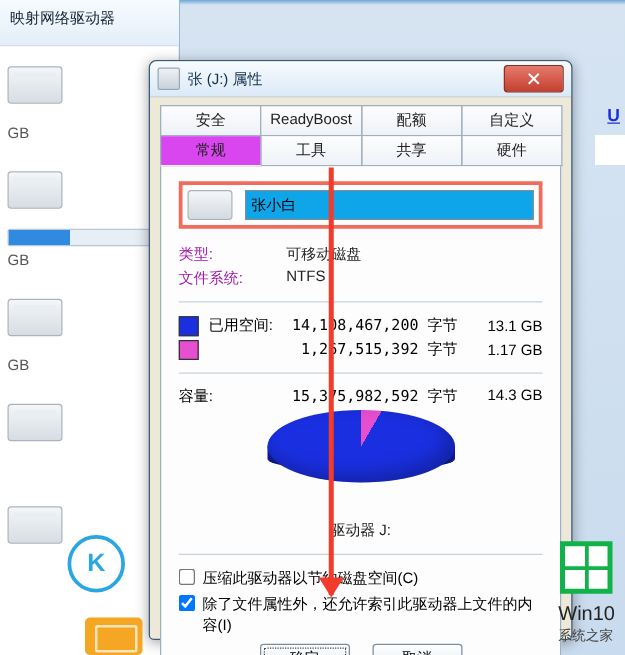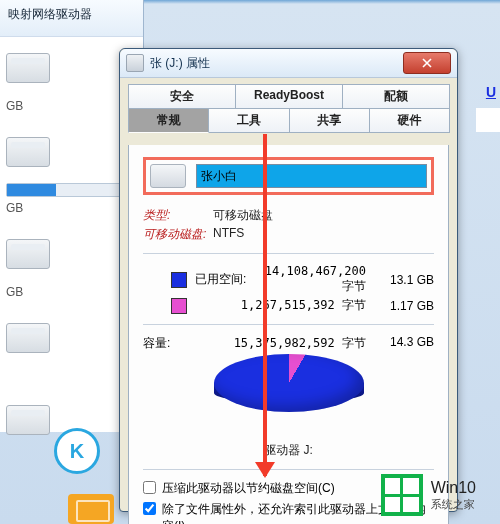--- a/index.html
+++ b/index.html
@@ -1,47 +1,47 @@
 <!DOCTYPE html>
 <html><head>
 <meta charset="utf-8">
 <style>
   html, body { margin: 0; padding: 0; font-family: "Microsoft YaHei", "SimSun", sans-serif; font-size: 12px; background: #d6e4f2; width: 500px; height: 524px; overflow: hidden; position: relative; }
   .desktop { position: relative; width: 500px; height: 524px; background: linear-gradient(180deg,#6fa6d6 0,#d6e4f2 4px,#c9dbee 100%); }
   
-  .bg-win { position:absolute; left:0; top:0; width:143px; height:432px; background:#fff; border-right:1px solid #9fb6cf; }
+  .bg-win { position:absolute; left:0; top:0; width:143px; height:524px; background:#fff; border-right:1px solid #9fb6cf; }
   .bg-win .toolbar { height:30px; background:linear-gradient(#f7fbff,#e3eef9); border-bottom:1px solid #cfdcec; font-size:12px; color:#123; padding:6px 8px 0; }
   .bg-win .side { padding:0; }
   .drive-row { display:flex; align-items:center; height:62px; border-bottom:0; padding:0 6px; }
   .drive-icon { width:42px; height:28px; background:linear-gradient(#f4f6f8,#d7dde3); border:1px solid #aab3bd; border-radius:3px; margin-right:6px; position:relative; }
   .drive-icon::after{content:"";position:absolute;left:4px;top:4px;right:4px;height:6px;background:#e9eef3;border-radius:2px;}
   .drive-bar { flex:1; height:12px; background:#e8eef5;border:1px solid #b9c8d8;border-radius:2px;position:relative;}
   .drive-bar .fill{position:absolute;left:0;top:0;bottom:0;background:#2f8ae0;}
   .gb-label{ position:absolute; left:6px; font-size:12px; color:#555;}
   
   .dlg { position:absolute; left:119px; top:48px; width:337px; height:462px; background:#ece9d8; border:1px solid #3b5a7a; border-radius:6px 6px 4px 4px; box-shadow:0 2px 10px rgba(0,0,0,.35); }
   .titlebar { height:28px; background:linear-gradient(#f7fbff,#dbe9f7); border-bottom:1px solid #b8c8da; border-radius:6px 6px 0 0; display:flex; align-items:center; padding:0 6px; }
   .titlebar .ico { width:16px;height:16px;background:linear-gradient(#eef1f4,#c9d1da);border:1px solid #9aa6b3;border-radius:2px;margin-right:6px;}
   .titlebar .txt { color:#13314f; }
   .close-btn { margin-left:auto; width:46px;height:20px;background:linear-gradient(#e67a6b,#c4402f);border:1px solid #8e2d20;border-radius:3px;display:flex;align-items:center;justify-content:center;color:#fff;}
   .close-btn svg{width:10px;height:10px;}
-  .tabs { margin:6px 8px 12px;font-weight:bold; }
+  .tabs { margin:6px 8px 0; }
   .tabrow { display:flex; }
   .tab { flex:1; text-align:center; padding:3px 0; border:1px solid #9fb0c2; background:linear-gradient(#fdfdfd,#eef2f7); font-size:12px; color:#222; margin-right:-1px; }
   .tabrow.bottom .tab { border-top:none; }
-  .tab.active { background:#a3a3a3; border-bottom:1px solid #fdfdfd; position:relative; z-index:2;}
+  .tab.active { background:#d946ef; border-bottom:1px solid #fdfdfd; position:relative; z-index:2;}
   .tabcontent { margin:0 8px 8px; background:#fdfdfd; border:1px solid #9fb0c2; border-top:none; height:390px; padding:12px 14px 8px; position:relative; }
   .name-row { display:flex; align-items:center; border:3px solid #f26b5b; padding:4px 4px; }
   .disk-glyph { width:34px;height:22px;background:linear-gradient(#f4f6f8,#d4dae1);border:1px solid #aab3bd;border-radius:3px;margin-right:10px;}
   .name-input { flex:1; height:20px; border:1px solid #7a8da1; background:#0ea5e9; padding:1px 4px; font-size:12px; }
   .divider { height:1px; background:#c8d2de; margin:10px 0; }
   .kv { display:flex; margin:2px 0; }
-  .kv .k{ width:70px; color:#b91c1c;font-style:italic;}
-  .kv .v{ color:#222;}
-  .usage { margin-top:6px;margin-left:28px;}
+  .kv .k{ width:70px; color:#a21caf;}
+  .kv .v{ color:#222;margin-left:16px;}
+  .usage { margin-top:6px;}
   .urow { display:flex; align-items:center; margin:2px 0;}
   .sq { width:14px;height:14px;margin-right:8px;border:1px solid #333;}
   .sq.blue{background:#1a2fe0;}
   .sq.pink{background:#e64fd0;}
   .ulabel{width:62px;}
   .ubytes{flex:1;text-align:right;font-family:monospace;font-size:12px;padding-right:10px;}
   .usize{width:58px;text-align:right;}
   .caprow{display:flex;margin-top:6px;}
   .caprow .k{width:84px;}
   .caprow .b{flex:1;text-align:right;font-family:monospace;font-size:12px;padding-right:10px;}
@@ -60,21 +60,21 @@
   
   .arrow{position:absolute;left:263px;top:134px;width:4px;height:342px;background:#f23b2a;z-index:50;}
   .arrow::after{content:"";position:absolute;left:-8px;bottom:-2px;border-left:10px solid transparent;border-right:10px solid transparent;border-top:16px solid #f23b2a;}
   
   .u-right{position:absolute;right:4px;top:84px;font-size:14px;color:#1a2fe0;font-weight:bold;text-decoration:underline;}
   .bl{position:absolute;right:0;top:108px;width:24px;height:24px;background:#fff;}
   .k-badge{position:absolute;left:54px;bottom:50px;width:40px;height:40px;border:3px solid #2aa7e0;border-radius:50%;display:flex;align-items:center;justify-content:center;color:#2aa7e0;font-weight:bold;font-size:20px;background:#fff;}
   .orange-sq{position:absolute;left:68px;bottom:0;width:46px;height:30px;background:#f5a623;border-radius:4px;}
   .orange-sq::before{content:"";position:absolute;left:8px;top:6px;width:30px;height:18px;border:2px solid rgba(255,255,255,.7);border-radius:2px;}
   
-  .wm{position:absolute;right:24px;bottom:8px;display:flex;align-items:center;gap:8px;z-index:60;}
+  .wm{position:absolute;right:8px;bottom:8px;display:flex;align-items:center;gap:8px;z-index:60;flex-direction:column;}
   .wm .sq4{width:34px;height:34px;background:#11b24a;display:grid;grid-template-columns:1fr 1fr;grid-template-rows:1fr 1fr;gap:3px;padding:4px;}
   .wm .sq4 div{background:#fff;}
   .wm .t1{font-size:16px;color:#222;}
   .wm .t2{font-size:11px;color:#444;}
 </style>
 </head>
 <body>
 
 <div class="desktop">
   <div class="bg-win">
@@ -122,41 +122,42 @@
             <path d="M1 1 L9 9 M9 1 L1 9" stroke="#fff" stroke-width="1.6"></path>
           </svg>
       </div>
     </div>
 
     <div class="tabs">
       <div class="tabrow">
         <div class="tab">安全</div>
         <div class="tab">ReadyBoost</div>
         <div class="tab">配额</div>
+        <div class="tab">自定义</div>
       </div>
       <div class="tabrow bottom">
         <div class="tab active">常规</div>
         <div class="tab">工具</div>
         <div class="tab">共享</div>
         <div class="tab">硬件</div>
       </div>
     </div>
 
     <div class="tabcontent">
       <div class="name-row">
         <div class="disk-glyph"></div>
         <input class="name-input" value="张小白" style="">
       </div>
       <div style="height:10px;"></div>
       <div class="kv">
           <span class="k">类型:</span>
           <span class="v">可移动磁盘</span>
         </div>
       <div class="kv">
-          <span class="k">可移动磁盘:</span>
+          <span class="k">文件系统:</span>
           <span class="v">NTFS</span>
         </div>
       <div class="divider"></div>
       <div class="usage">
         <div class="urow">
           <div class="sq blue"></div>
           <span class="ulabel">已用空间:</span>
           <span class="ubytes">14,108,467,200 字节</span>
           <span class="usize">13.1 GB</span>
         </div>

